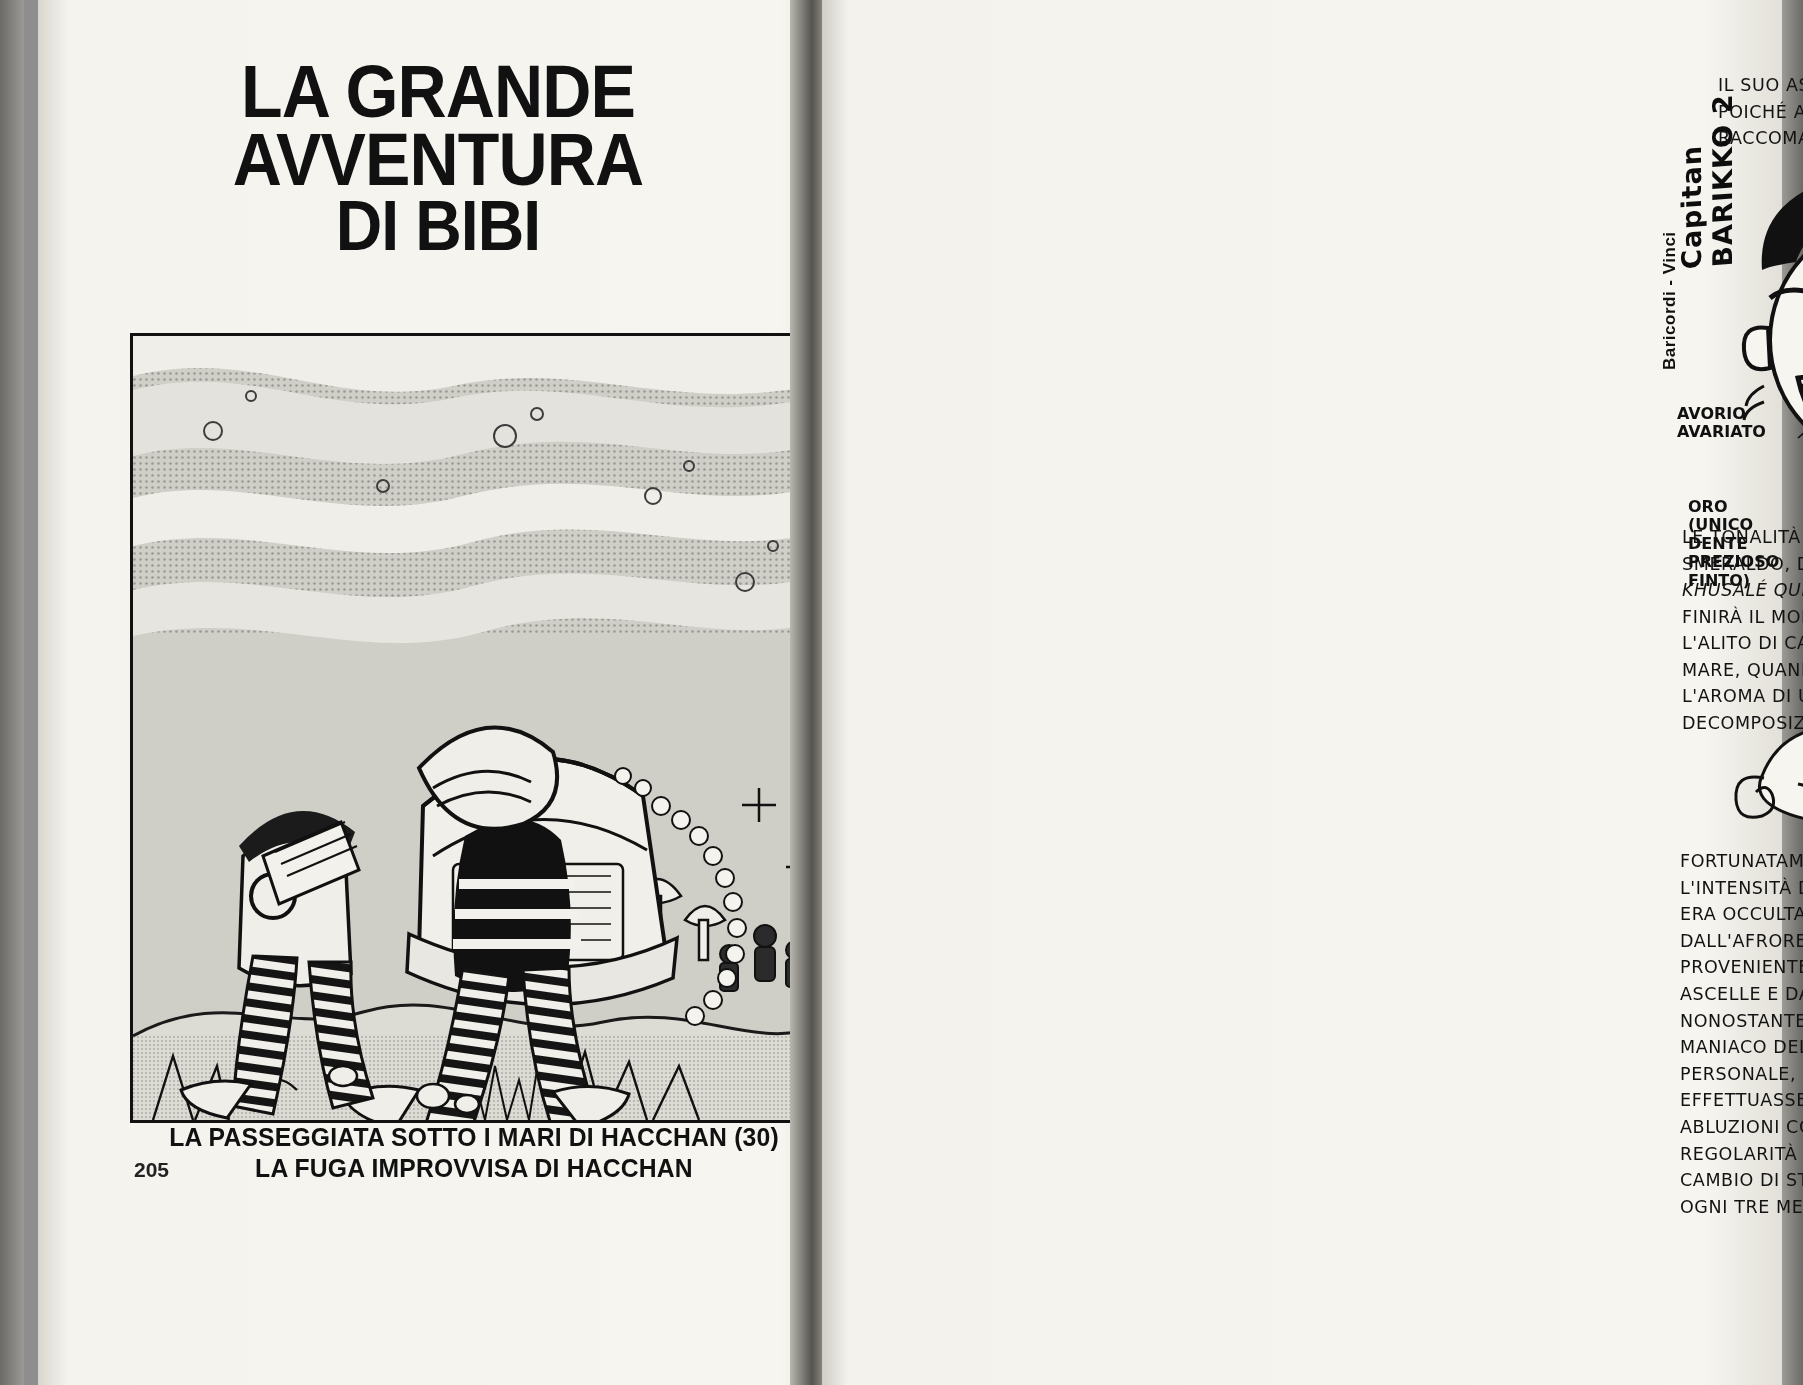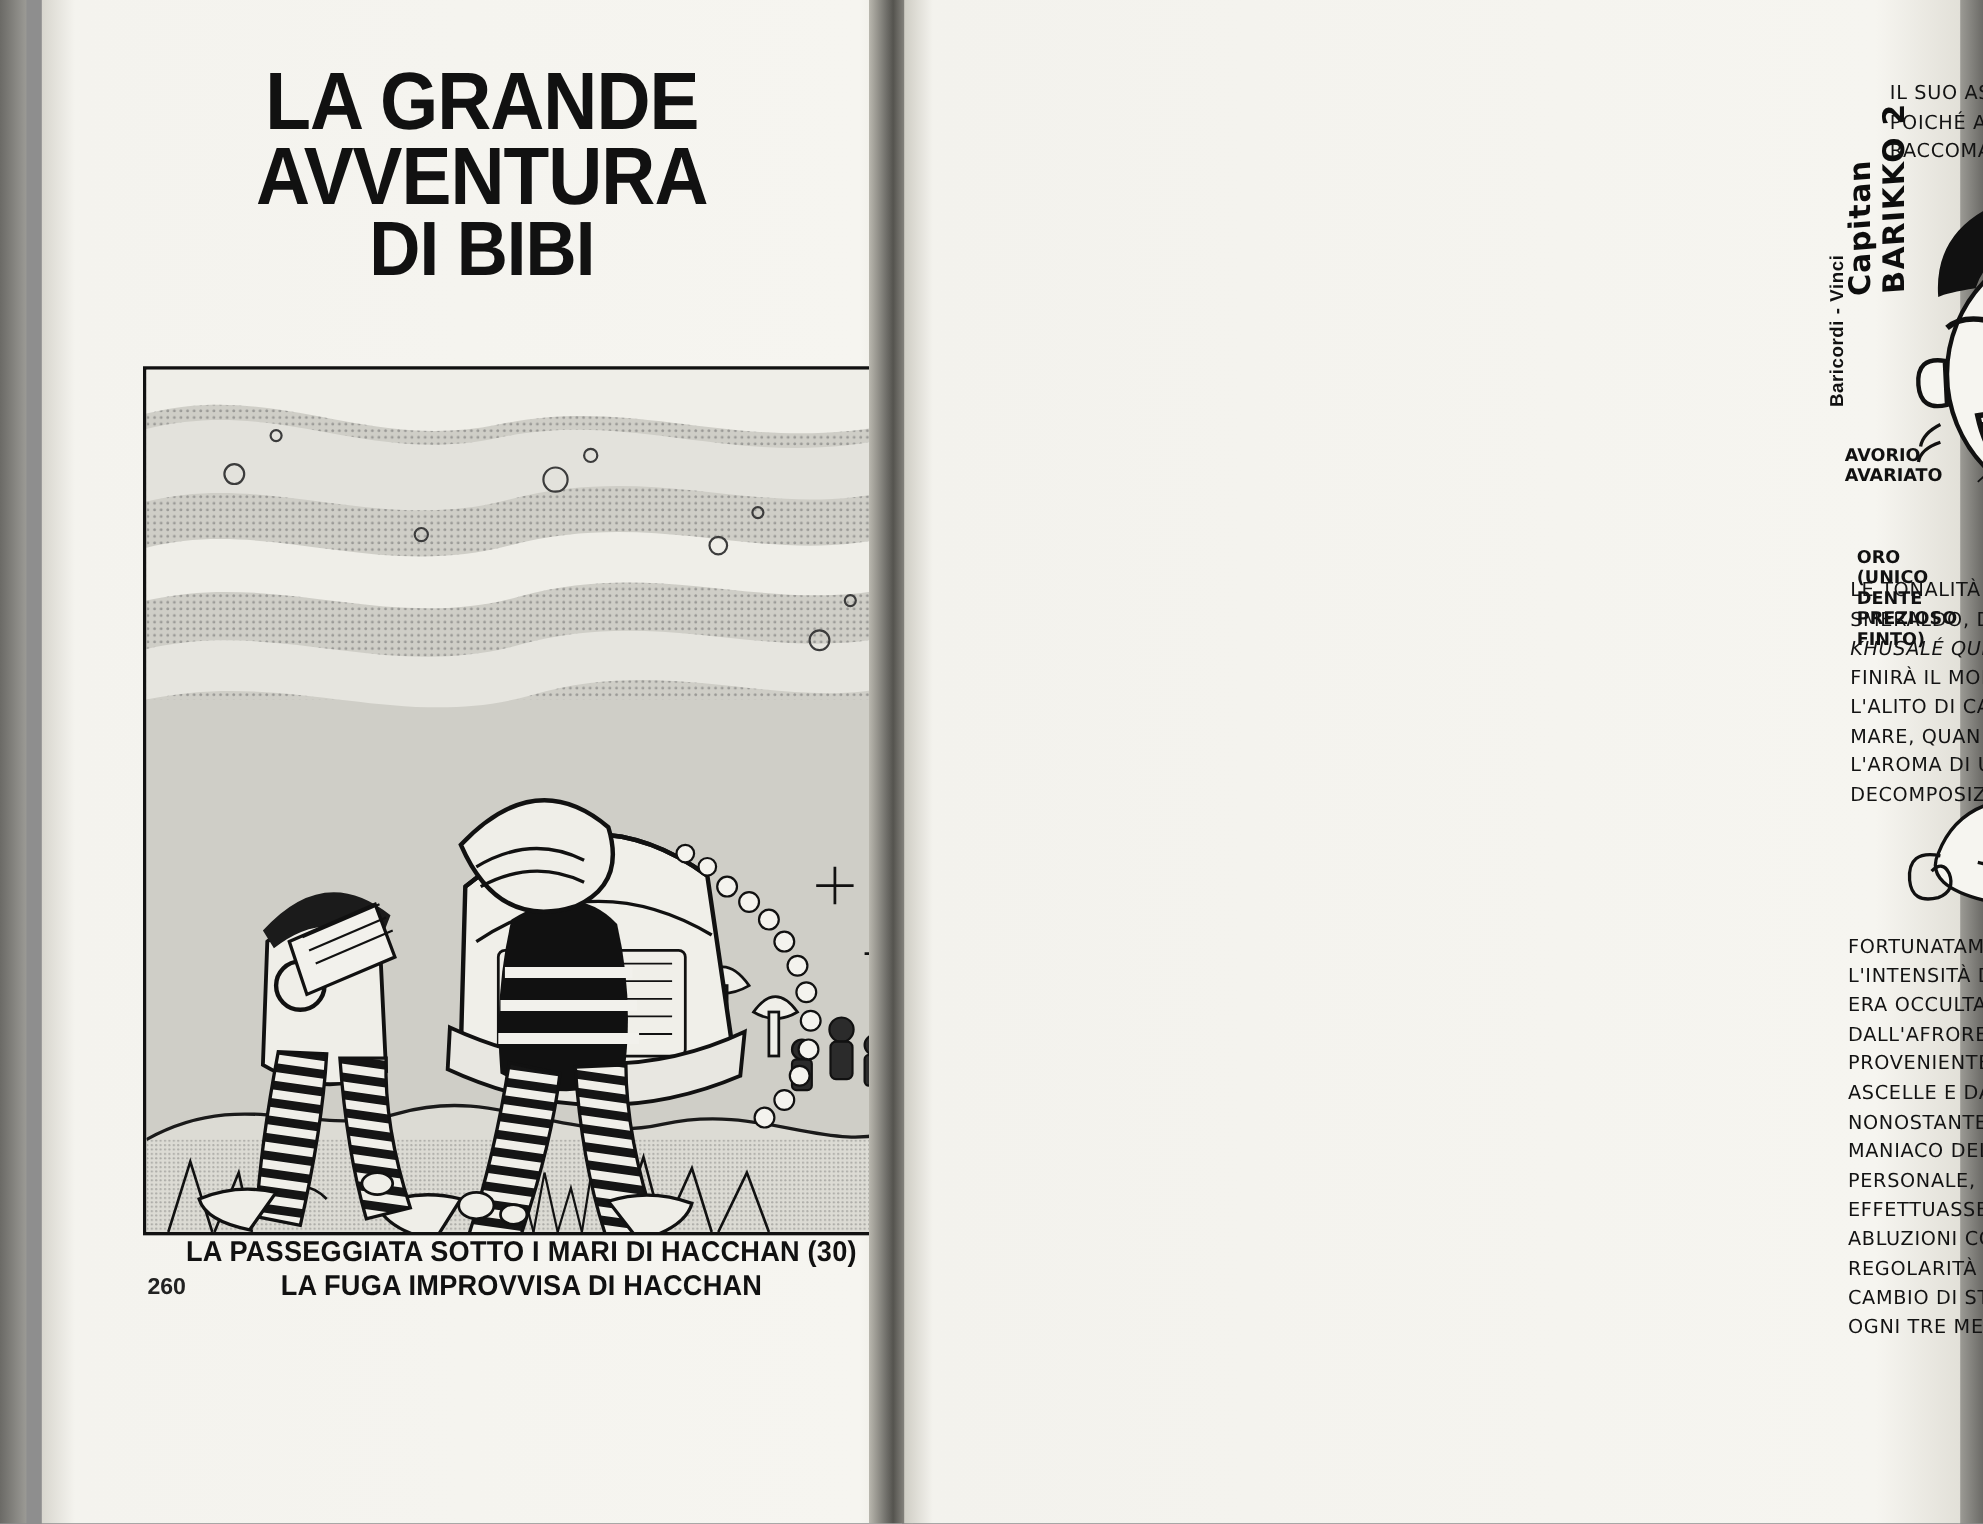--- a/index.html
+++ b/index.html
@@ -261,21 +261,21 @@
           <path d="M664,520 l0,22 M653,531 l22,0"></path>
         </g>
       </svg>
     </div>
 
     <div class="caption">
       <div>LA PASSEGGIATA SOTTO I MARI DI HACCHAN (30)</div>
       <div>LA FUGA IMPROVVISA DI HACCHAN</div>
     </div>
 
-    <div class="folio folio-left">260</div>
+    <div class="folio folio-left">205</div>
   </div>
 
   <div class="gutter"></div>
 
   <div class="page page-right">
 
     <div class="vert-credit">Baricordi - Vinci</div>
 
     <div class="hand-title">
       <span>Capitan BARIKKO 2</span>

